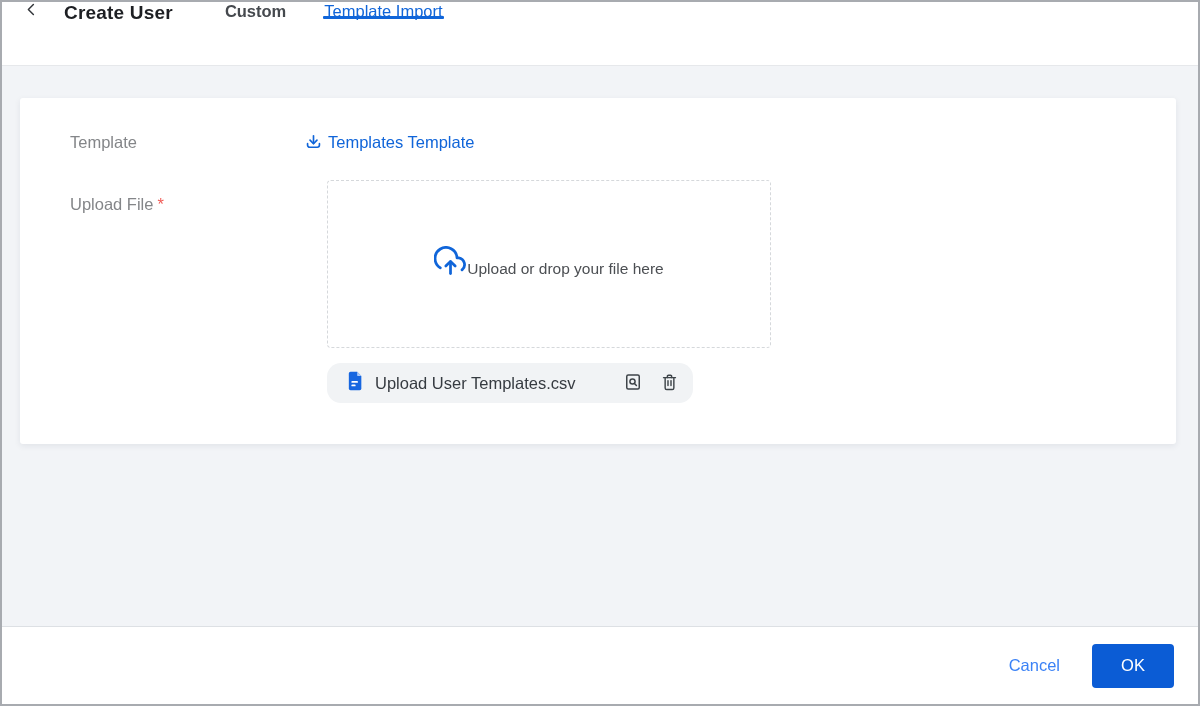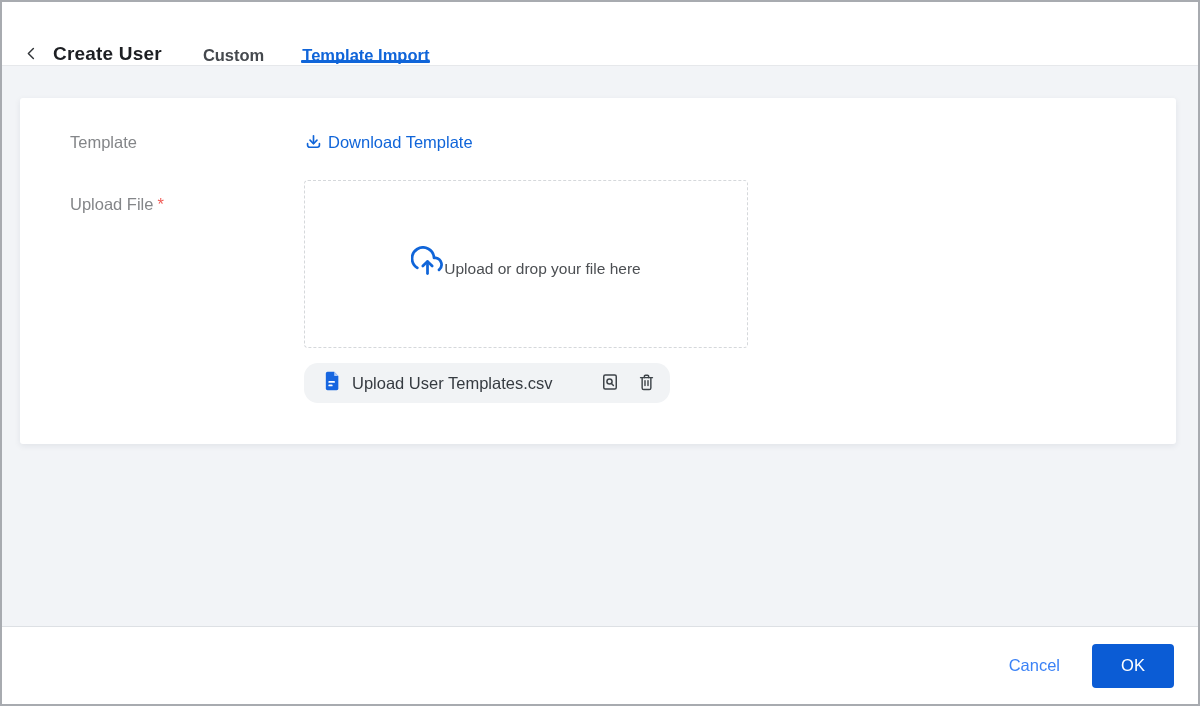--- a/index.html
+++ b/index.html
@@ -12,58 +12,59 @@
     display: flex; flex-direction: column;
     overflow: hidden;
     position: relative;
   }
 
   
   .header {
     height: 64px; flex: 0 0 64px;
     background: #ffffff;
     border-bottom: 1px solid #e6e8eb;
-    display: flex; align-items: flex-end;
+    display: flex; align-items: flex-start;
     padding-left: 22px;
+    gap: 11px;
   }
   .back-btn {
     display: flex; align-items: center;
     padding-right: 14px; cursor: pointer;
   }
   .page-title {
     display: flex; align-items: center;
     font-size: 19px; font-weight: 700; color: #1d1f23;
     letter-spacing: 0.2px;
     margin-right: 40px;
   }
   .tabs { display: flex; align-items: stretch; gap: 36px; }
   .tab {
     display: flex; align-items: center;
     font-size: 16.5px; font-weight: 600; color: #45494e;
     cursor: pointer; position: relative;
     padding: 0 1px;
   }
-  .tab.active { color: var(--accent); font-weight: 700; }
+  .tab.active { color: var(--accent); font-weight: 400; }
   .tab.active::after {
     content: ""; position: absolute; left: 0; right: 0; bottom: 2px;
     height: 3px; background: var(--accent); border-radius: 1px;
   }
 
   
   .body { flex: 1 1 auto; overflow: hidden; }
   .card {
     margin: 32px 22px 0 18px;
     background: #ffffff;
     border-radius: 3px;
     box-shadow: 0 2px 6px rgba(30, 40, 60, 0.08);
     padding: 30px 0 41px 0;
   }
   .form-row { display: flex; align-items: center; min-height: 28px; }
   .form-row + .form-row { margin-top: 24px; }
-  .form-row.align-top { align-items: flex-start; }
+  .form-row.align-top { align-items: flex-start; gap: 23px; }
   .form-label {
     width: 268px; flex: 0 0 268px;
     padding-left: 34px;
     font-size: 16.5px; color: #848689;
     line-height: 24px;
     margin-left: 16px;
   }
   .form-row.align-top .form-label { padding-top: 12px; }
   .required-mark { color: #f05b56; margin-left: 4px; }
 
@@ -156,21 +157,21 @@
       <div class="form-row">
         <div class="form-label">Template</div>
         <a class="download-link">
           <span>
             <svg width="19" height="19" viewBox="0 0 24 24" fill="none" stroke="#1065d9" stroke-width="2.1" stroke-linecap="round" stroke-linejoin="round">
               <line x1="12" y1="3.5" x2="12" y2="13.2"></line>
               <polyline points="7.6 9 12 13.6 16.4 9"></polyline>
               <path d="M4.5 13.5v1.8a2.7 2.7 0 0 0 2.7 2.7h9.6a2.7 2.7 0 0 0 2.7-2.7v-1.8"></path>
             </svg>
           </span>
-          <span>Download Template</span>
+          <span>Templates Template</span>
         </a>
       </div>
 
       <div class="form-row align-top">
         <div class="form-label">
           <span>Upload File</span><span class="required-mark">*</span>
         </div>
         <div class="upload-control">
 
           <div class="dropzone">

